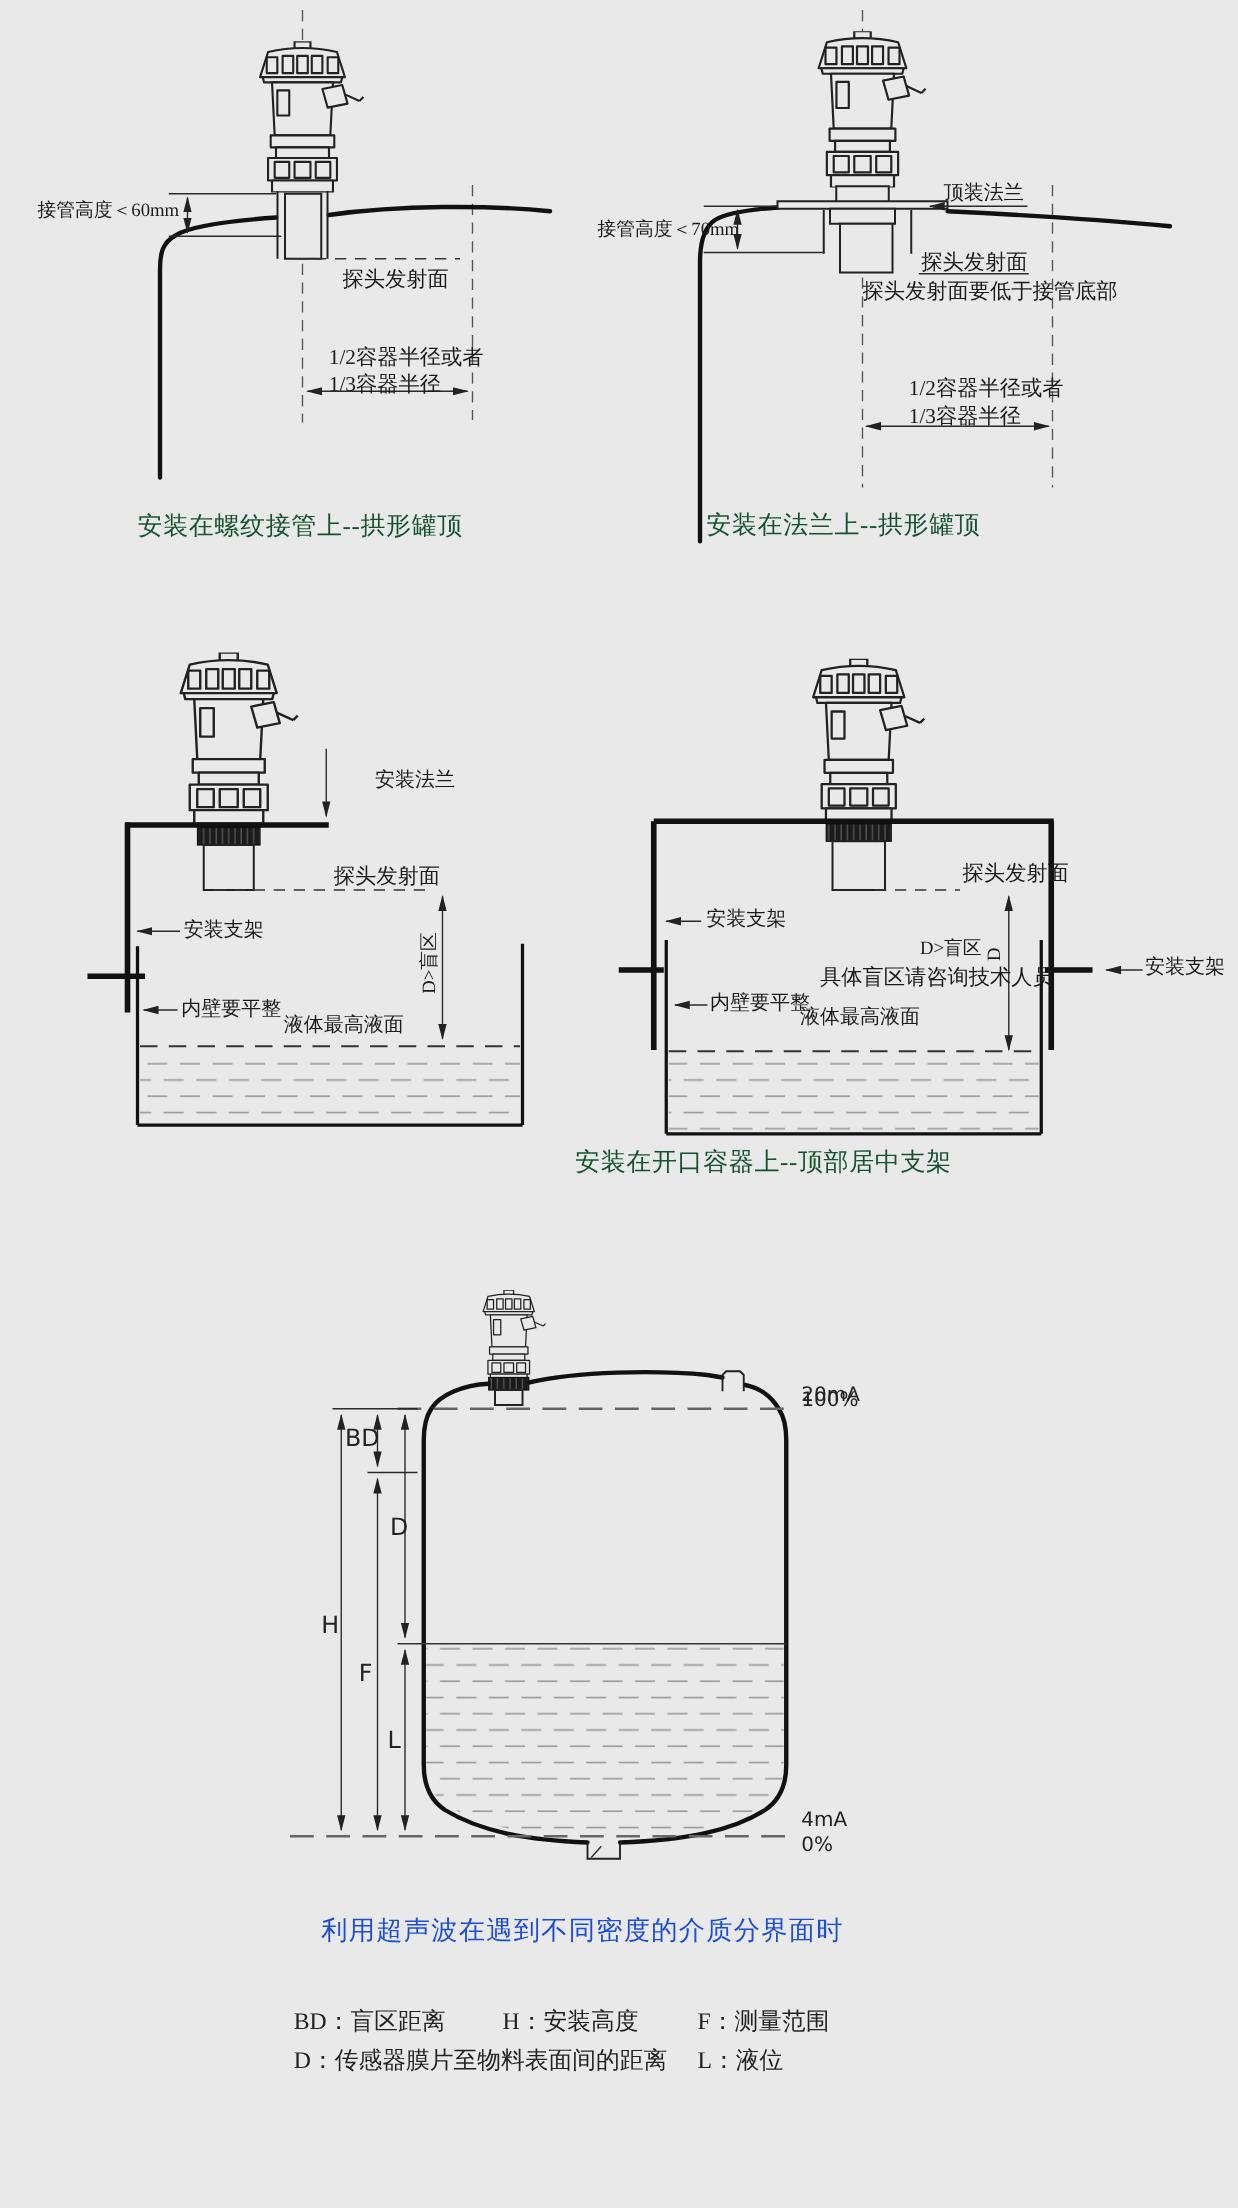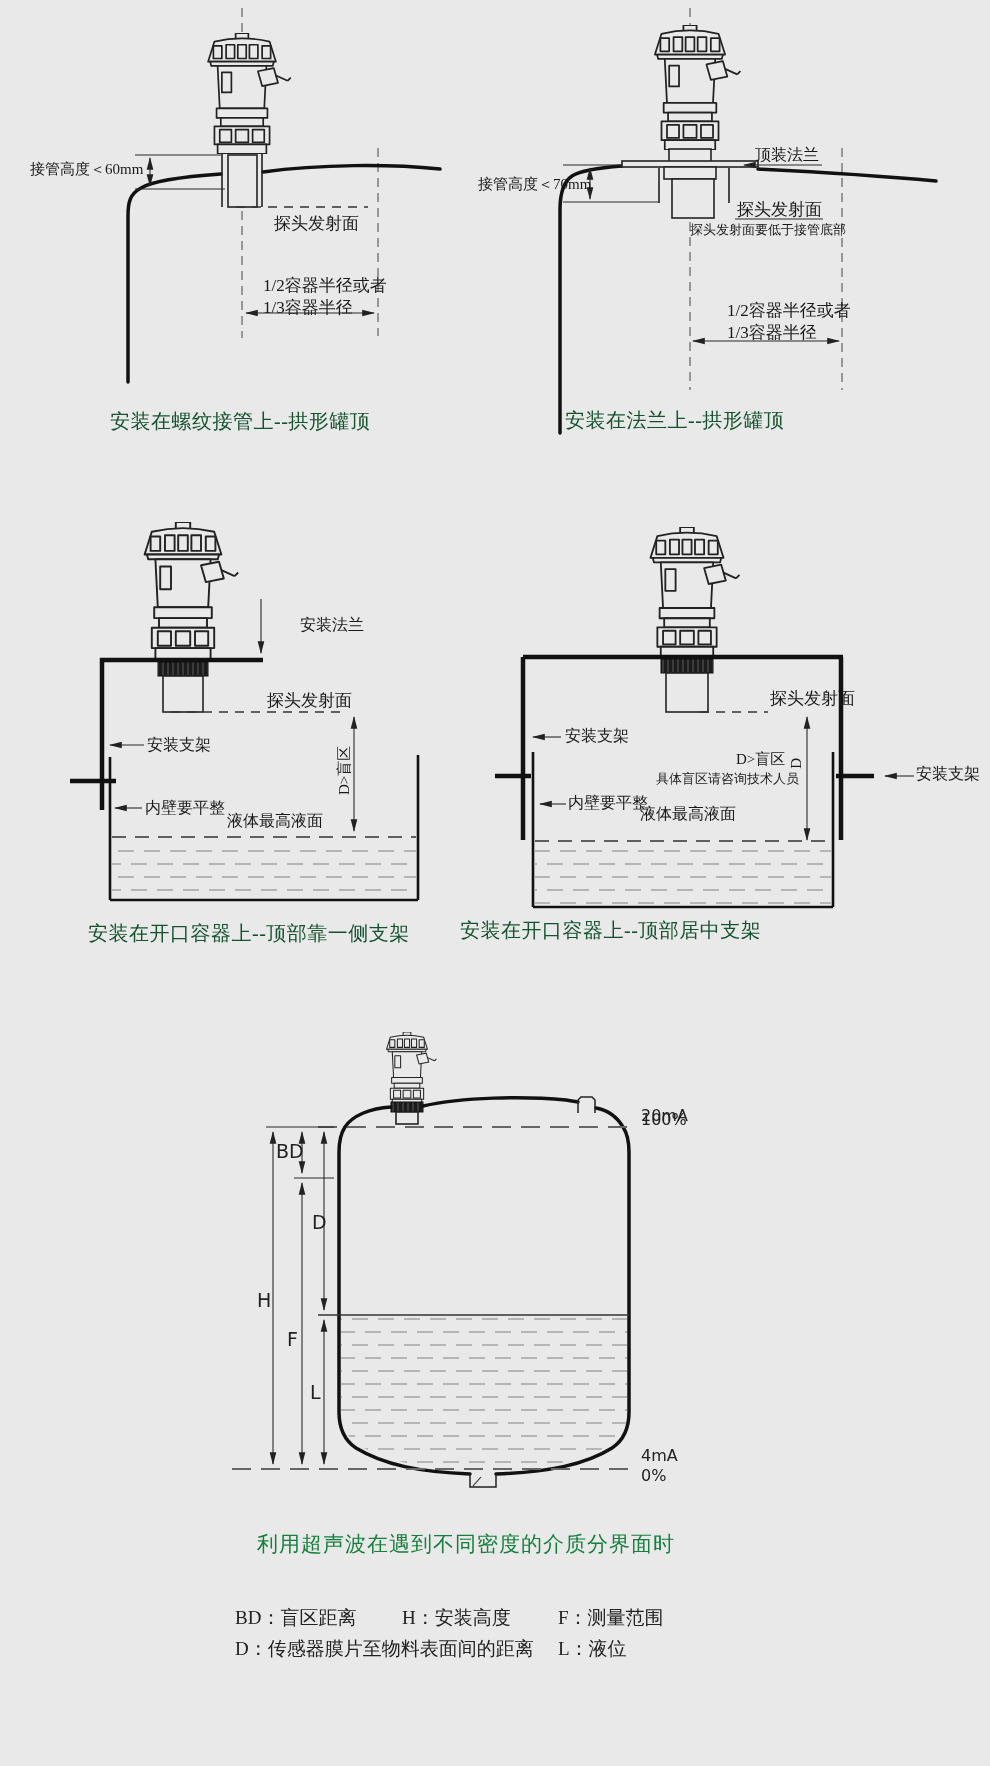--- a/index.html
+++ b/index.html
@@ -1,22 +1,22 @@
 <!DOCTYPE html>
 <html><head>
 <meta charset="utf-8">
 <style>
   html,body{margin:0;padding:0;background:#e9e9e9;}
   .page{position:relative;width:990px;height:1766px;background:#e9e9e9;overflow:hidden;
         font-family:"Liberation Serif","DejaVu Serif",serif;color:#1a1a1a;}
   .bgsvg{position:absolute;left:0;top:0;}
   .lb{position:absolute;white-space:nowrap;line-height:1.12;}
-  .s13{font-size:13px;} .s15{font-size:15px;text-align:right;} .s16{font-size:16px;} .s17{font-size:17px;}
+  .s13{font-size:17px;} .s15{font-size:15px;text-align:right;} .s16{font-size:16px;} .s17{font-size:17px;}
   .cap{font-size:20px;letter-spacing:.5px;color:#14532d;}
-  .para{font-size:21px;letter-spacing:1px;color:#15803d;}
+  .para{font-size:21px;letter-spacing:1px;color:#1d4ed8;}
   .leg{font-size:19px;color:#222;}
   .dim{font-family:"DejaVu Sans","Liberation Sans",sans-serif;font-size:19px;color:#222;}
   .ma{font-family:"DejaVu Sans","Liberation Sans",sans-serif;font-size:16px;color:#222;}
   .rot{transform:rotate(-90deg);transform-origin:center center;text-align:center;}
   
   .ln{stroke:#222;stroke-width:1.6;fill:none;}
   .lnf{stroke:#222;stroke-width:1.6;fill:#e9e9e9;}
   .ln2{stroke:#222;stroke-width:1.5;fill:none;}
   .thin{stroke:#2a2a2a;stroke-width:1.1;fill:none;}
   .thin2{stroke:#333;stroke-width:1.3;fill:none;}
@@ -173,21 +173,20 @@
   <div class="lb s17" style="left:727px;top:301px;">1/2容器半径或者</div>
   <div class="lb s17" style="left:727px;top:323px;">1/3容器半径</div>
   <div class="lb cap" style="left:565px;top:409px;">安装在法兰上--拱形罐顶</div>
 
   <div class="lb s16" style="left:267px;top:616px;margin-left:33px;">安装法兰</div>
   <div class="lb s17" style="left:267px;top:691px;">探头发射面</div>
   <div class="lb s16" style="left:147px;top:736px;">安装支架</div>
   <div class="lb s15 rot" style="left:307px;top:762px;width:74px;">D&gt;盲区</div>
   <div class="lb s16" style="left:145px;top:799px;">内壁要平整</div>
   <div class="lb s16" style="left:227px;top:812px;">液体最高液面</div>
-  <div class="lb cap" style="left:88px;top:922px;">安装在开口容器上--顶部靠一侧支架</div>
 
   <div class="lb s17" style="left:770px;top:689px;">探头发射面</div>
   <div class="lb s16" style="left:565px;top:727px;">安装支架</div>
   <div class="lb s16" style="left:916px;top:765px;">安装支架</div>
   <div class="lb s15" style="left:736px;top:751px;">D&gt;盲区</div>
   <div class="lb s15 rot" style="left:788px;top:755px;width:16px;">D</div>
   <div class="lb s13" style="left:656px;top:772px;">具体盲区请咨询技术人员</div>
   <div class="lb s16" style="left:568px;top:794px;">内壁要平整</div>
   <div class="lb s16" style="left:640px;top:805px;">液体最高液面</div>
   <div class="lb cap" style="left:460px;top:919px;">安装在开口容器上--顶部居中支架</div>

